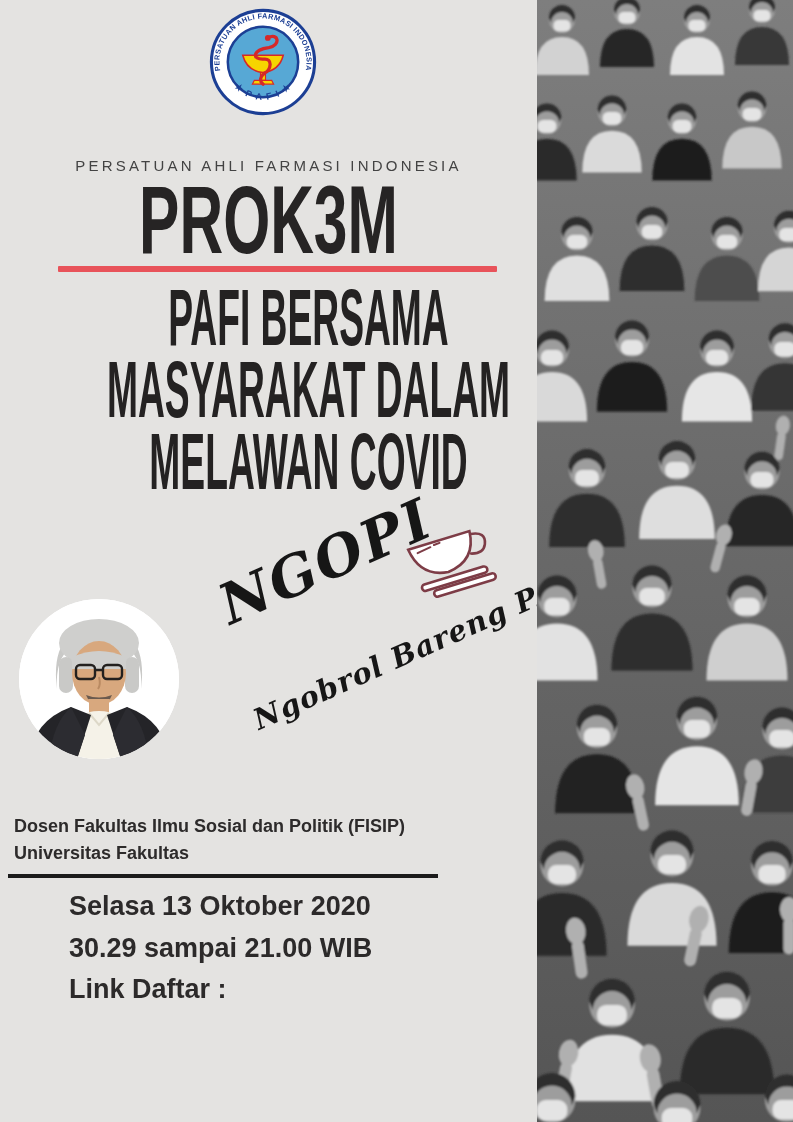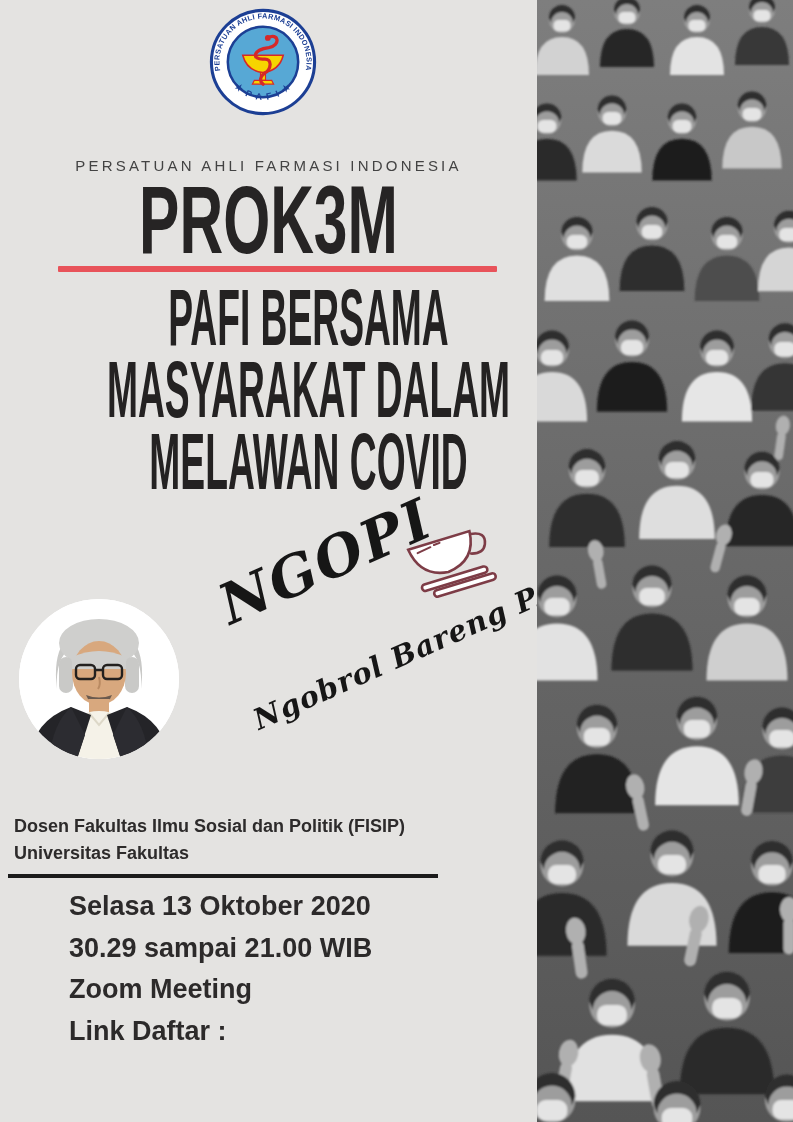--- a/index.html
+++ b/index.html
@@ -146,21 +146,20 @@
     </svg>
   </div>
 
   <div class="speaker-title l1">Dosen Fakultas Ilmu Sosial dan Politik (FISIP)</div>
   <div class="speaker-title l2">Universitas Fakultas</div>
   <div class="section-divider"></div>
 
   <div class="details">
     <div class="detail-line">Selasa 13 Oktober 2020</div>
     <div class="detail-line">30.29 sampai 21.00 WIB</div>
-    <div class="detail-line">Zoom Meeting</div>
     <div class="detail-line">Link Daftar :</div>
   </div>
 
   <svg class="crowd" viewBox="0 0 256 1122" aria-hidden="true">
     <defs>
       <linearGradient id="bgGrad" x1="0" y1="0" x2="0" y2="1">
         <stop offset="0" stop-color="#7e7e7e"></stop>
         <stop offset="0.45" stop-color="#6a6a6a"></stop>
         <stop offset="1" stop-color="#555555"></stop>
       </linearGradient>

